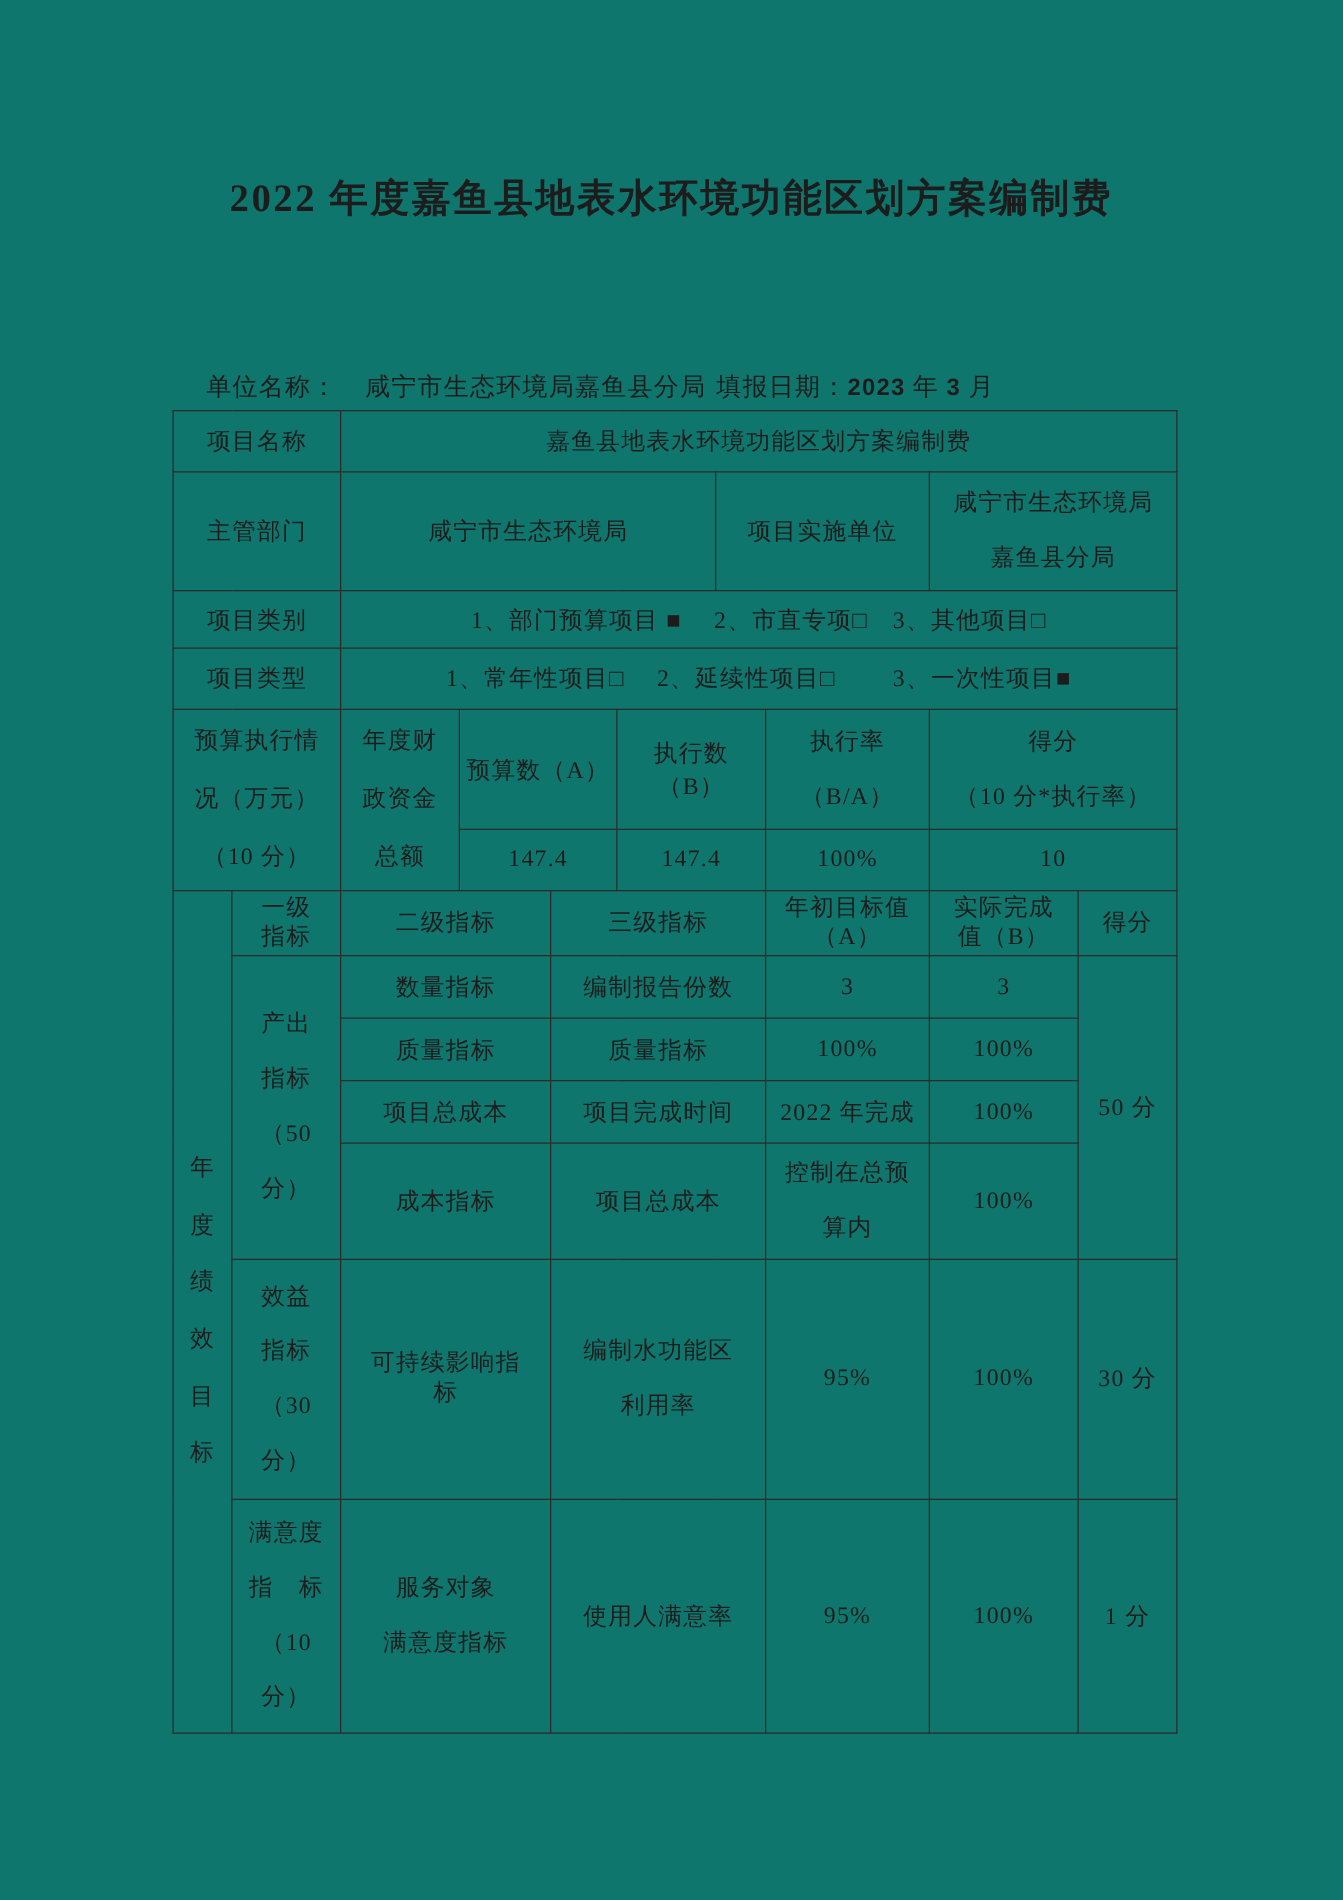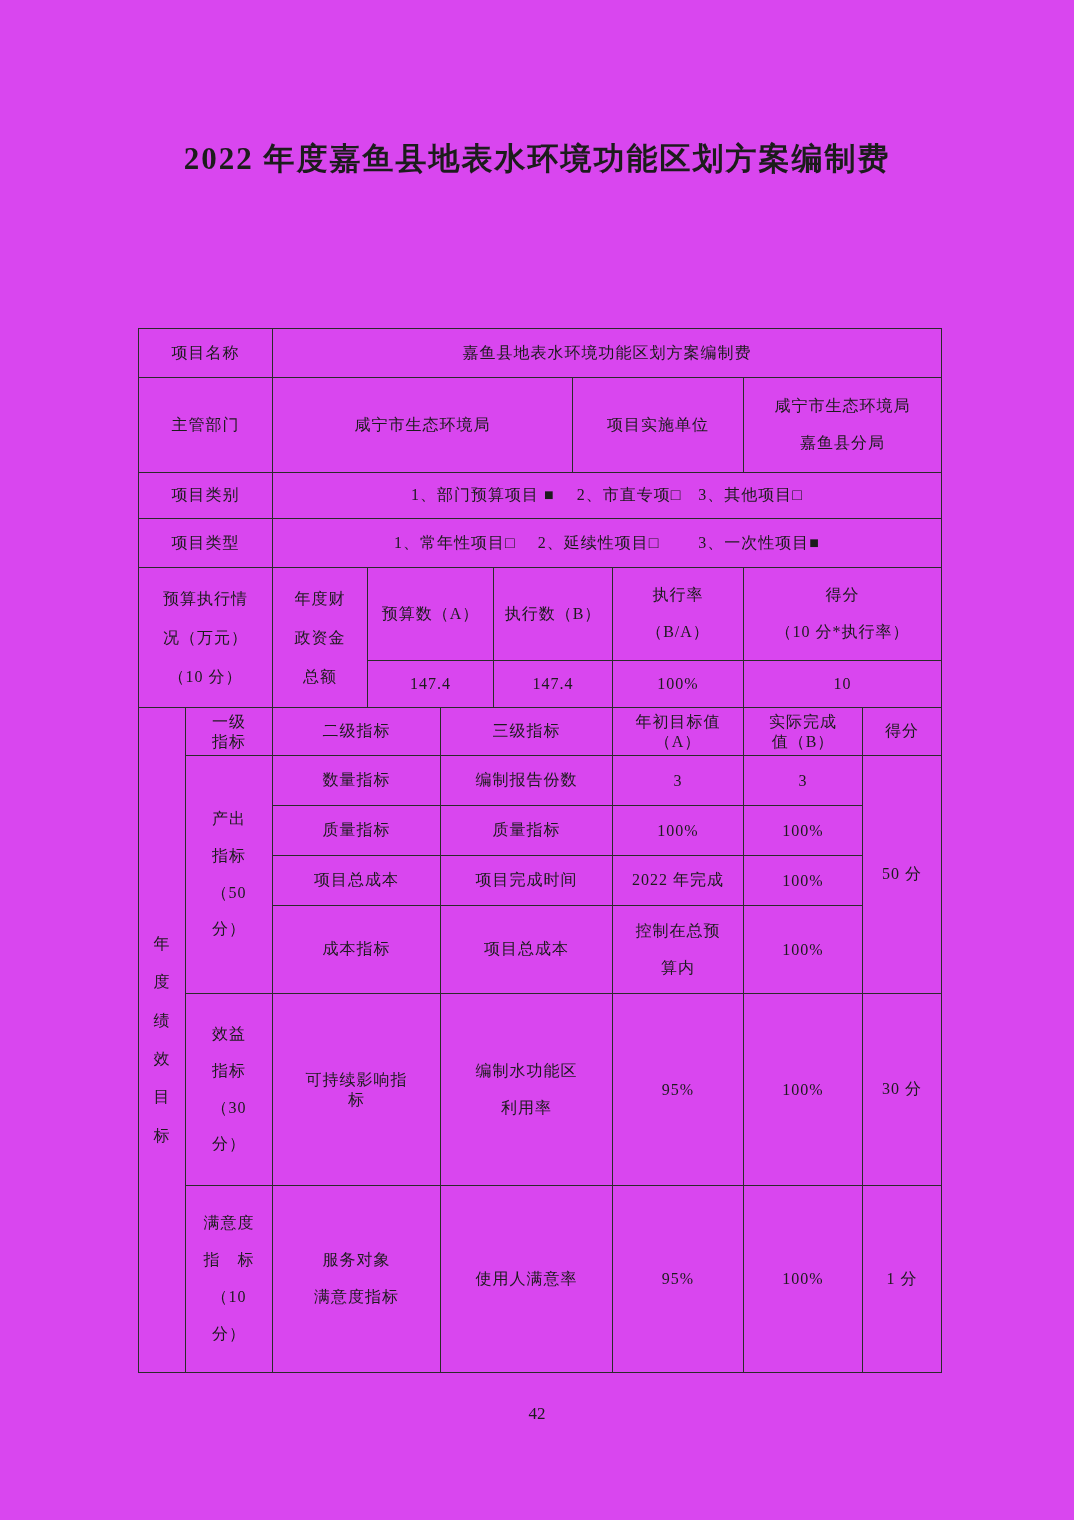--- a/index.html
+++ b/index.html
@@ -1,53 +1,54 @@
 <!DOCTYPE html>
 <html><head>
 <meta charset="utf-8">
 <style>
   html,body { margin:0; padding:0; background:#ffffff; }
   .page {
-    position:relative; width:1074px; height:1520px; background:#d946ef;
+    position:relative; width:1074px; height:1520px; background:#0f766e;
     color:#1c1c1c; font-family:"Liberation Serif","DejaVu Serif",serif;
     overflow:hidden;
   }
   .title { position:absolute; left:0; width:100%; text-align:center; font-weight:bold; }
   .title-1 { top:138px; font-size:31px; letter-spacing:2px; }
   .title-2 { top:197px; font-size:30px; letter-spacing:3px; }
 
   .info-line { position:absolute; left:165px; top:296px; font-size:20px; letter-spacing:1px; white-space:nowrap; }
   .info-line .gap { display:inline-block; width:22px; }
   .info-line .gap-s { display:inline-block; width:8px; }
   .num-bold { font-family:"Liberation Sans","DejaVu Sans",sans-serif; font-weight:bold; font-size:19px; }
 
   table.eval {
     position:absolute; left:138px; top:328px; width:803px;
     border-collapse:collapse; table-layout:fixed;
   }
   table.eval td {
     border:1.5px solid #2b2b2b;
     text-align:center; vertical-align:middle;
-    font-size:16px; letter-spacing:1px;
+    font-size:19px; letter-spacing:1px;
     padding:2px 4px; overflow:hidden;
   }
   td.left { text-align:left; padding-left:12px; }
   td.loose { white-space:pre-line; line-height:2.3; }
   td.loose3 { white-space:pre-line; line-height:2.45; }
   td.tight { white-space:pre-line; line-height:1.25;margin-top:20px; }
   td.vert  { white-space:pre-line; line-height:2.4; font-size:19px; }
   .page-num { position:absolute; top:1404px; left:0; width:100%; text-align:center; font-size:17px; }
 </style>
 </head>
 <body>
 
 <div class="page">
 
   <div class="title title-1">2022 年度嘉鱼县地表水环境功能区划方案编制费</div>
 
+  <div class="info-line"><span>单位名称：</span><span class="gap"></span><span>咸宁市生态环境局嘉鱼县分局</span><span class="gap-s"></span><span>填报日期：</span><span class="num-bold">2023</span> <span>年</span> <span class="num-bold">3</span> <span>月</span></div>
 
   <table class="eval">
     <colgroup>
       <col style="width:47px">
         <col style="width:87px">
         <col style="width:95px">
       <col style="width:73px">
         <col style="width:53px">
         <col style="width:79px">
       <col style="width:40px">
@@ -176,15 +177,14 @@
       <td colspan="2" class="loose">服务对象
 满意度指标</td>
       <td colspan="3">使用人满意率</td>
       <td>95%</td>
       <td>100%</td>
       <td>1 分</td>
     </tr>
   </tbody>
     </table>
 
-  <div class="page-num">42</div>
 
 </div>
 
 </body></html>

